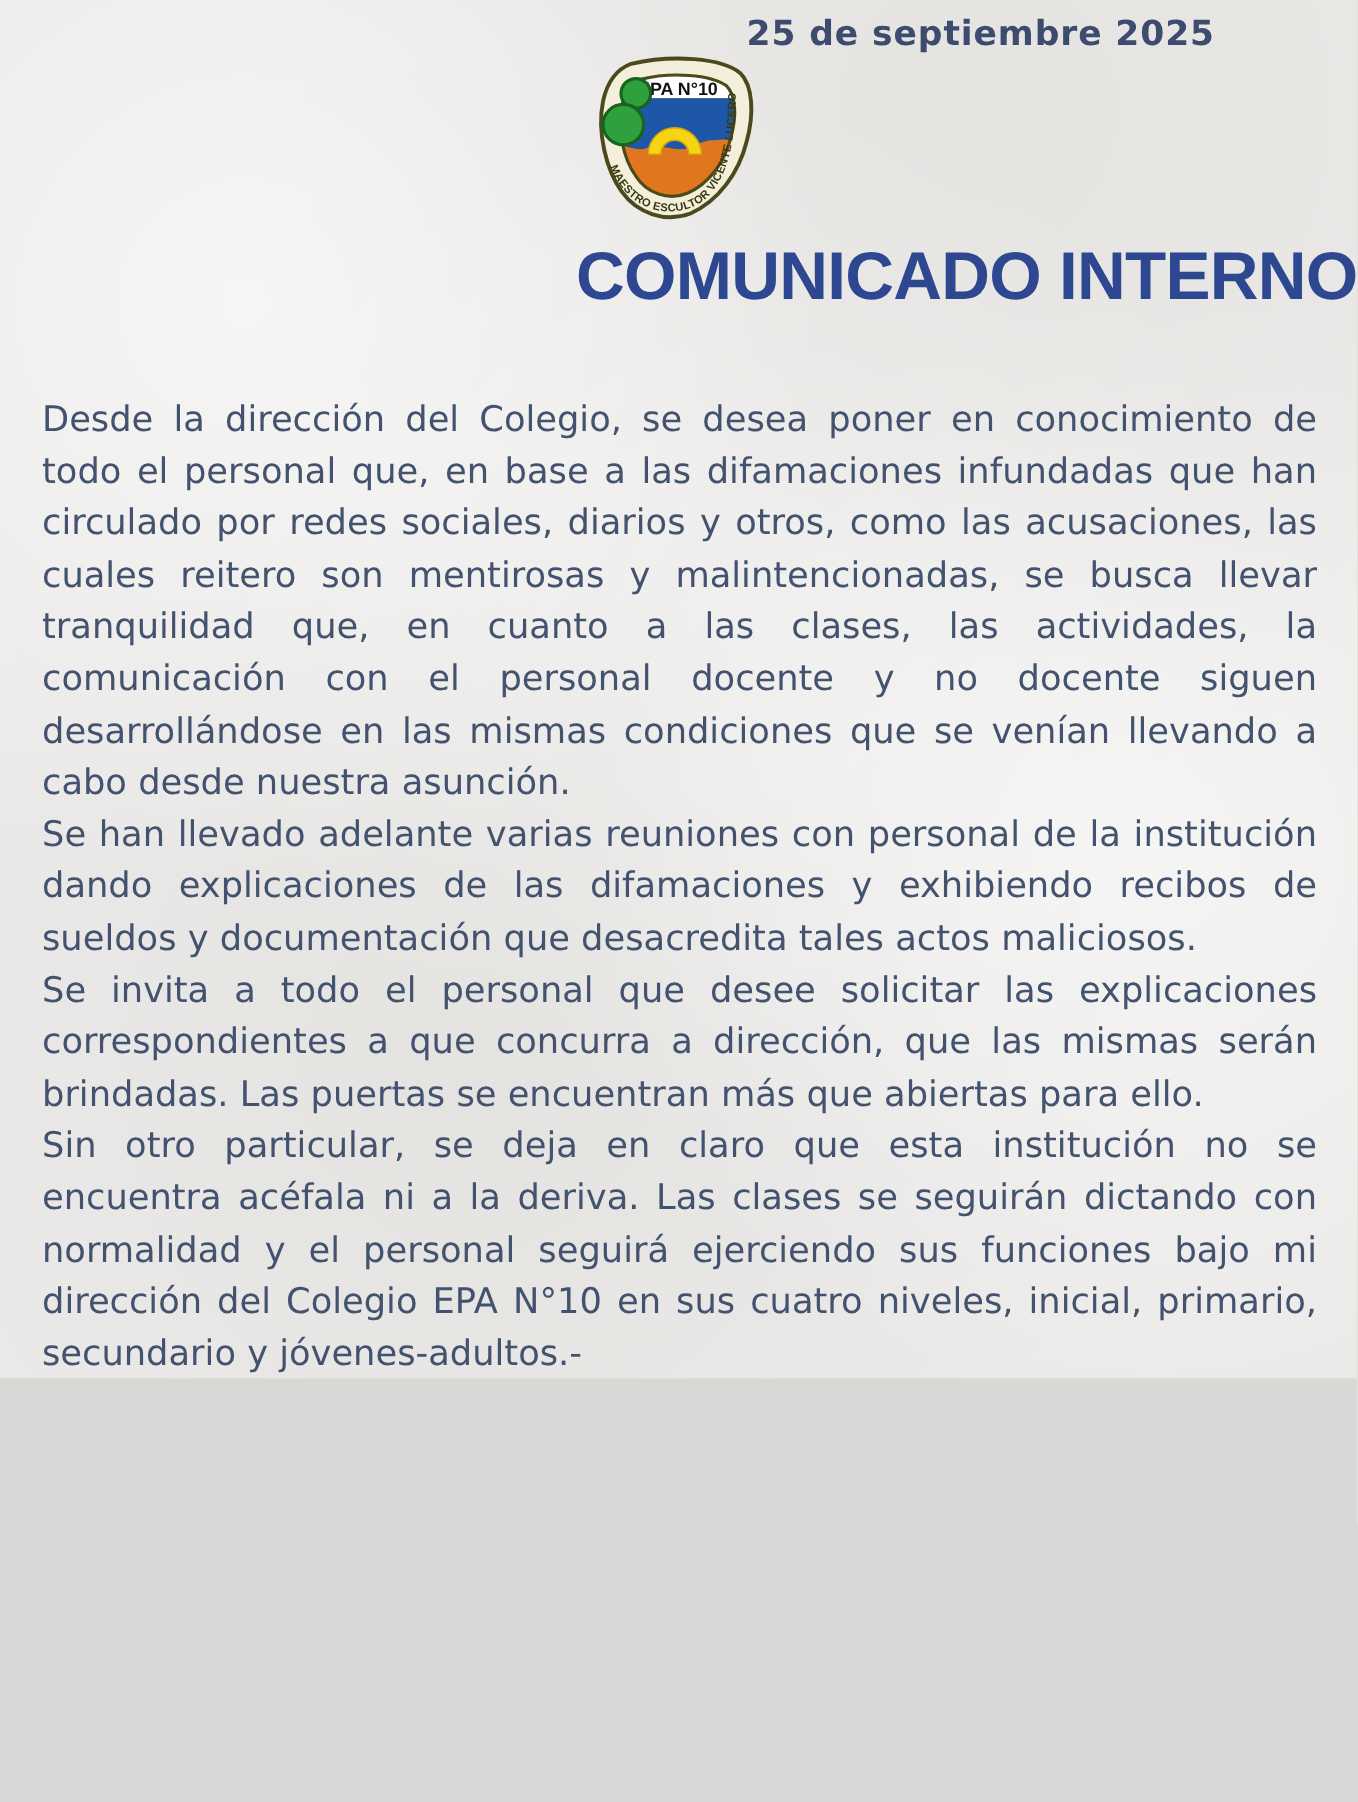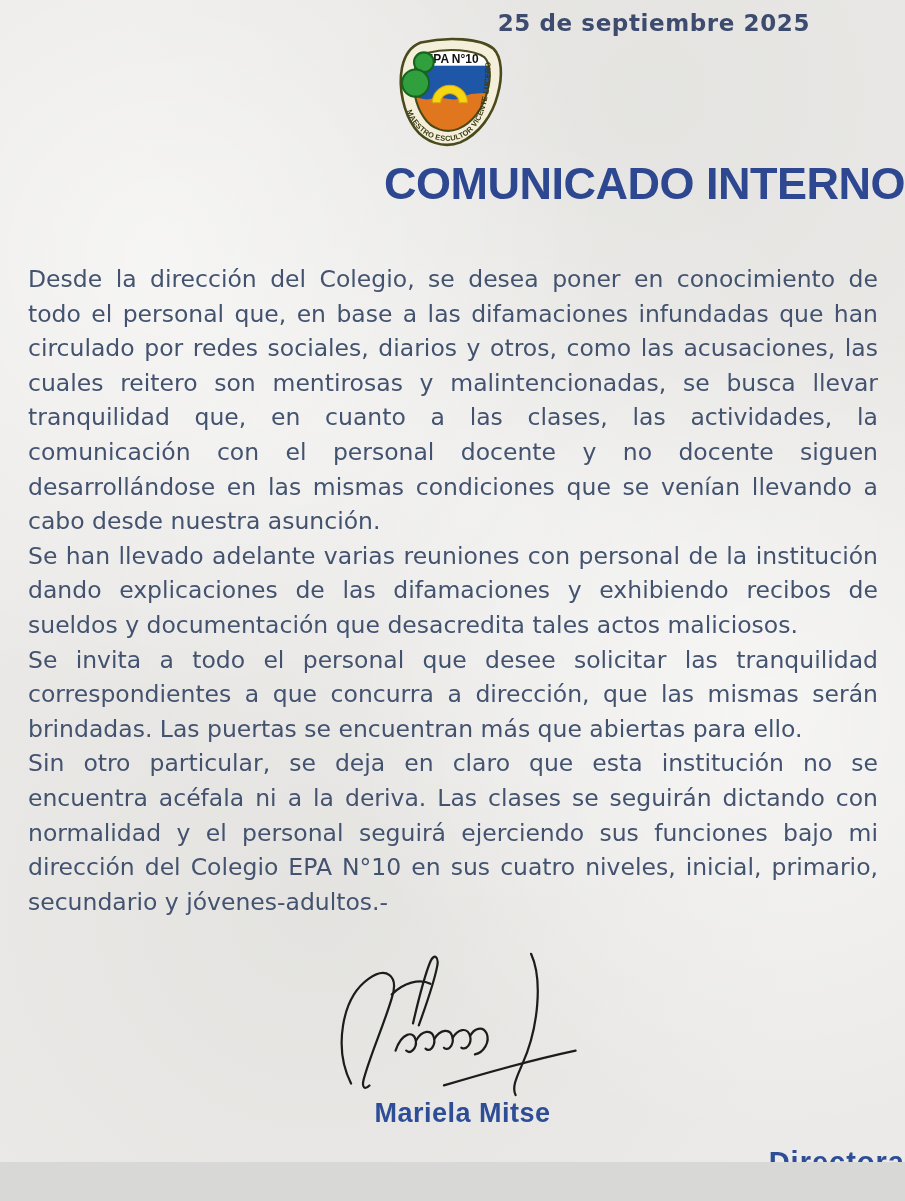--- a/index.html
+++ b/index.html
@@ -5,21 +5,21 @@
 <style>
   html, body {
     margin: 0;
     padding: 0;
     background: #d8d8d6;
     font-family: "DejaVu Sans", "Liberation Sans", sans-serif;
   }
   .page {
     position: relative;
     width: 905px;
-    height: 1162px;
+    height: 919px;
     margin: 0 auto;
     overflow: hidden;
     background:
       radial-gradient(circle at 18% 22%, rgba(255,255,255,0.55), transparent 38%),
       radial-gradient(circle at 72% 8%,  rgba(213,213,209,0.30), transparent 42%),
       radial-gradient(circle at 85% 62%, rgba(255,255,255,0.50), transparent 40%),
       radial-gradient(circle at 35% 78%, rgba(209,209,205,0.28), transparent 45%),
       radial-gradient(circle at 55% 45%, rgba(255,255,255,0.35), transparent 50%),
       #ebeae8;
   }
@@ -145,21 +145,21 @@
         <circle cx="29" cy="47" r="13" fill="#2fa03d" stroke="#17641f" stroke-width="2"></circle>
       </g>
     </svg>
   </div>
 
   <div class="title">COMUNICADO INTERNO</div>
 
   <div class="body-text">
     <p>Desde la dirección del Colegio, se desea poner en conocimiento de todo el personal que, en base a las difamaciones infundadas que han circulado por redes sociales, diarios y otros, como las acusaciones, las cuales reitero son mentirosas y malintencionadas, se busca llevar tranquilidad que, en cuanto a las clases, las actividades, la comunicación con el personal docente y no docente siguen desarrollándose en las mismas condiciones que se venían llevando a cabo desde nuestra asunción.</p>
     <p>Se han llevado adelante varias reuniones con personal de la institución dando explicaciones de las difamaciones y exhibiendo recibos de sueldos y documentación que desacredita tales actos maliciosos.</p>
-    <p>Se invita a todo el personal que desee solicitar las tranquilidad correspondientes a que concurra a dirección, que las mismas serán brindadas. Las puertas se encuentran más que abiertas para ello.</p>
+    <p>Se invita a todo el personal que desee solicitar las explicaciones correspondientes a que concurra a dirección, que las mismas serán brindadas. Las puertas se encuentran más que abiertas para ello.</p>
     <p>Sin otro particular, se deja en claro que esta institución no se encuentra acéfala ni a la deriva. Las clases se seguirán dictando con normalidad y el personal seguirá ejerciendo sus funciones bajo mi dirección del Colegio EPA N°10 en sus cuatro niveles, inicial, primario, secundario y jóvenes-adultos.-</p>
   </div>
 
   <div class="signature-area">
     <svg class="signature-svg" width="255" height="150" viewBox="0 0 260 155">
       <g fill="none" stroke="#1c1c1c" stroke-width="2.3" stroke-linecap="round">
 
         <path d="M20,140 C2,104 10,52 38,32 C56,19 70,28 62,52 C53,82 40,110 33,136 C31,144 34,147 39,142"></path>
 
         <path d="M84,78 C90,52 97,26 102,14 C106,5 111,9 109,19 C105,39 97,60 90,80"></path>

